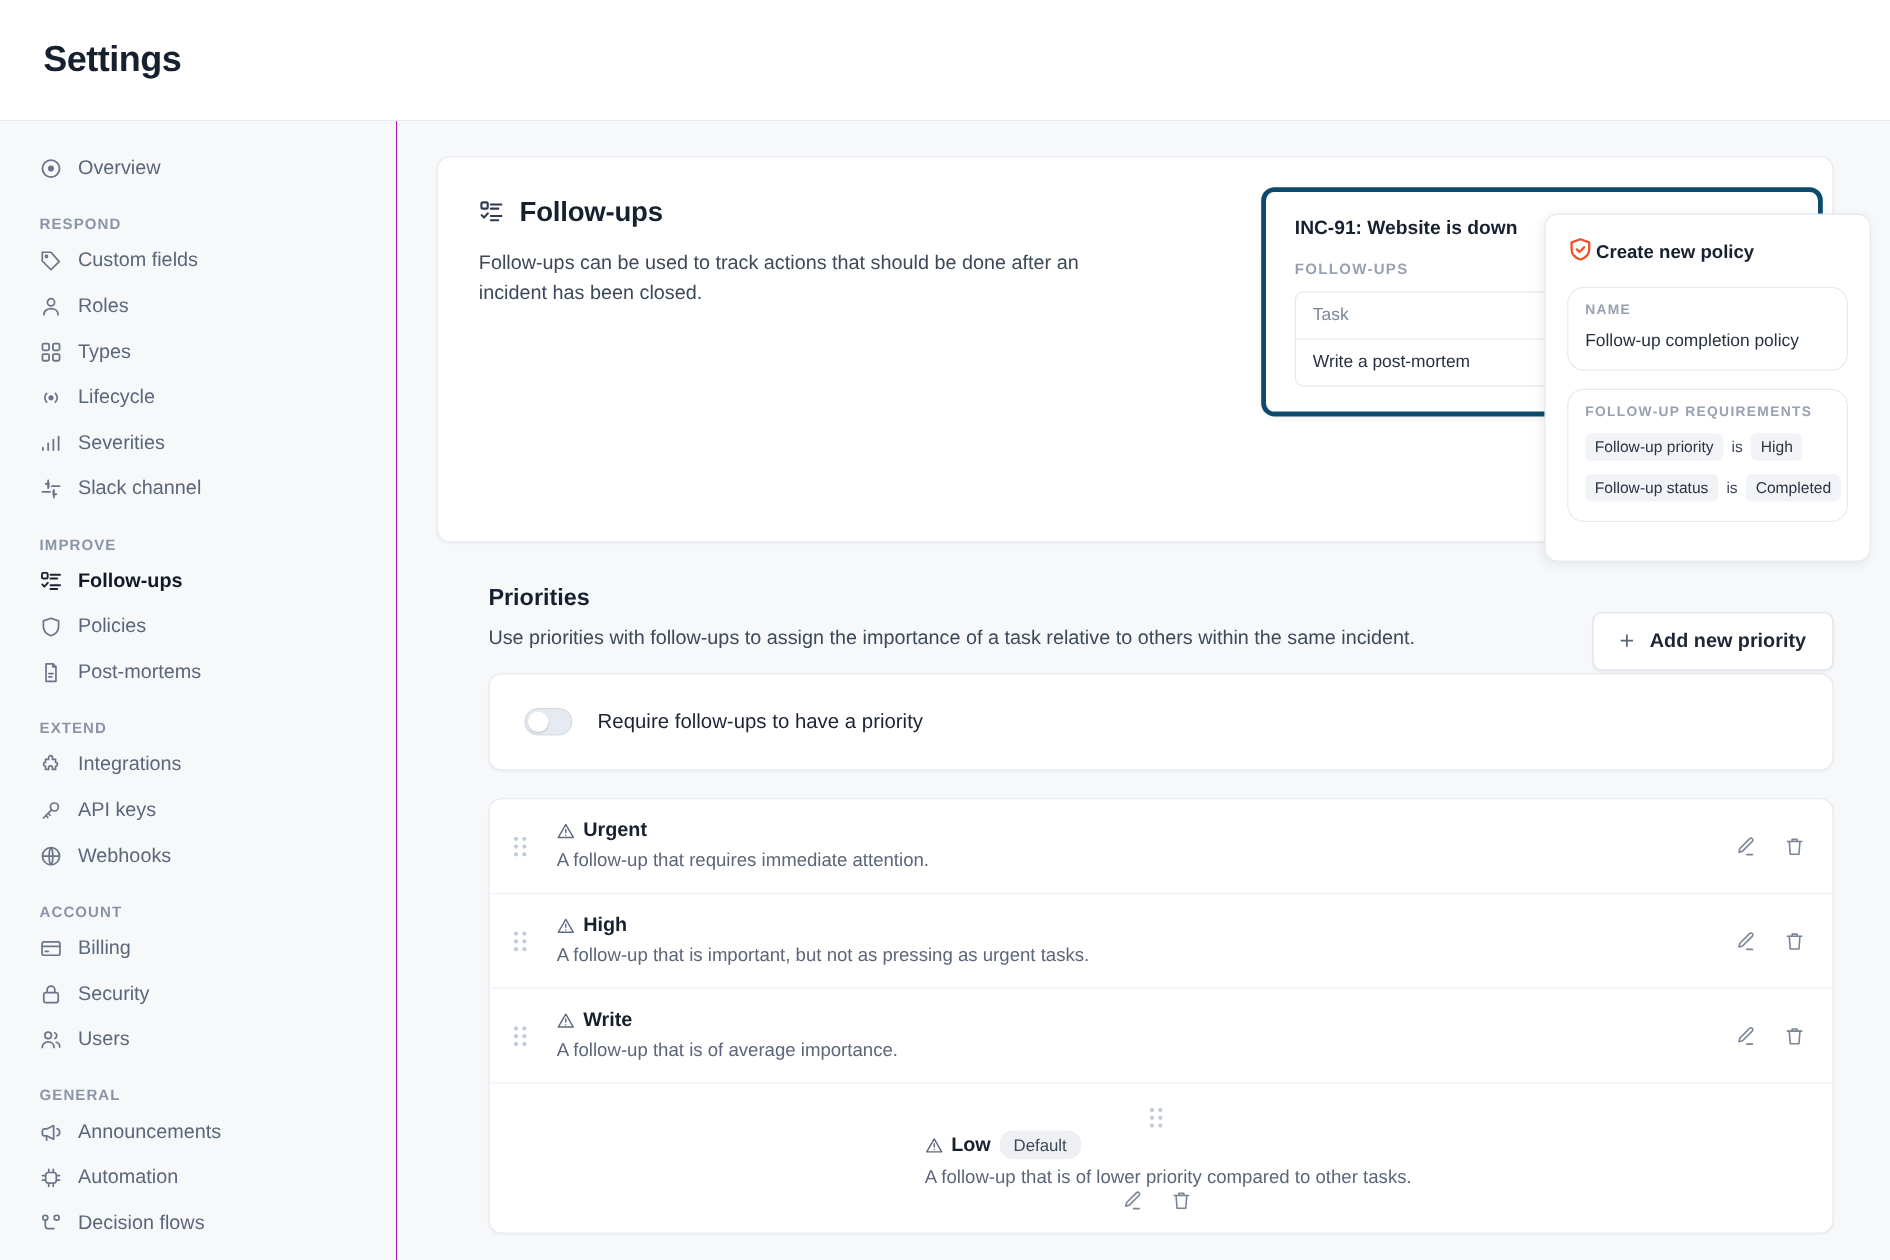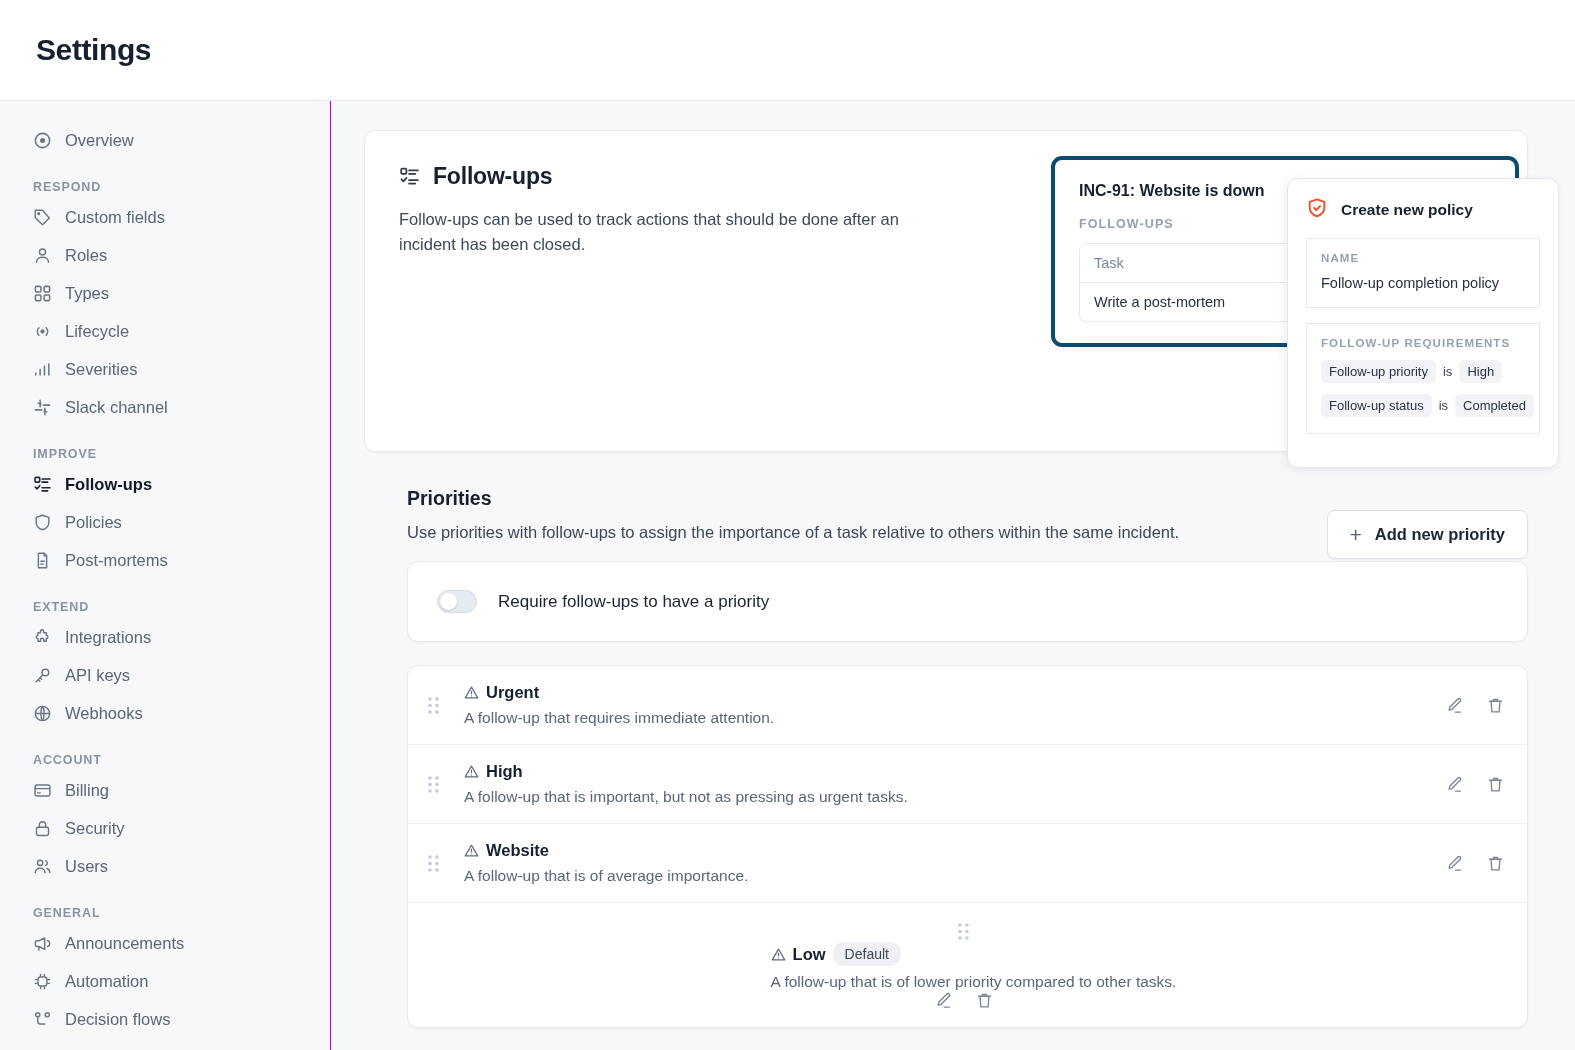--- a/index.html
+++ b/index.html
@@ -135,26 +135,26 @@
     position: absolute;
     left: 922px; top: 47px;
     width: 272px; height: 290px;
     background: #fff;
     border: 1px solid #e3e8ee;
     border-radius: 11px;
     padding: 18px 18px;
     box-shadow: -2px 2px 10px rgba(16,24,40,0.07);
     overflow: hidden;
   }
-  .pol-head { display: flex; align-items: center; gap: 13px; }
+  .pol-head { display: flex; align-items: center; gap: 2px; }
   .pol-title { font-size: 15.5px; font-weight: 700; color: #17202e; }
   .pol-box {
     margin-top: 15px;
     border: 1px solid #e6eaf0;
-    border-radius: 0;
+    border-radius: 14px;
     padding: 13px 14px 16px;
   }
   .pol-label {
     font-size: 11.5px; font-weight: 600; letter-spacing: 1.1px; color: #97a1b1;
   }
   .pol-value { margin-top: 11px; font-size: 14.5px; color: #26303f; }
   .req-row { display: flex; align-items: center; gap: 7px; margin-top: 11px; }
   .chip {
     background: #f1f3f7;
     border-radius: 5px;
@@ -619,21 +619,21 @@
             </svg>
           </div>
           <div class="pcontent">
             <div class="pname-row">
               <span class="warn">
                 <svg width="15" height="15" viewBox="0 0 24 24" fill="none" stroke="currentColor" stroke-width="1.9" stroke-linecap="round" stroke-linejoin="round">
                   <path d="M12 3.4 22 20.6H2z"></path>
                     <path d="M12 9.8v4.2M12 17.4v.1"></path>
                 </svg>
               </span>
-              <span class="pname">Website</span>
+              <span class="pname">Write</span>
             </div>
             <div class="pdesc">A follow-up that is of average importance.</div>
           </div>
           <div class="pactions">
             <span class="iconbtn">
               <svg width="19" height="19" viewBox="0 0 24 24" fill="none" stroke="currentColor" stroke-width="1.7" stroke-linecap="round" stroke-linejoin="round">
                 <path d="M16.6 3.6a2 2 0 0 1 2.8 2.8L9 16.8l-3.8 1 1-3.8z"></path>
                   <path d="M13.4 20.4h6"></path>
               </svg>
             </span>

